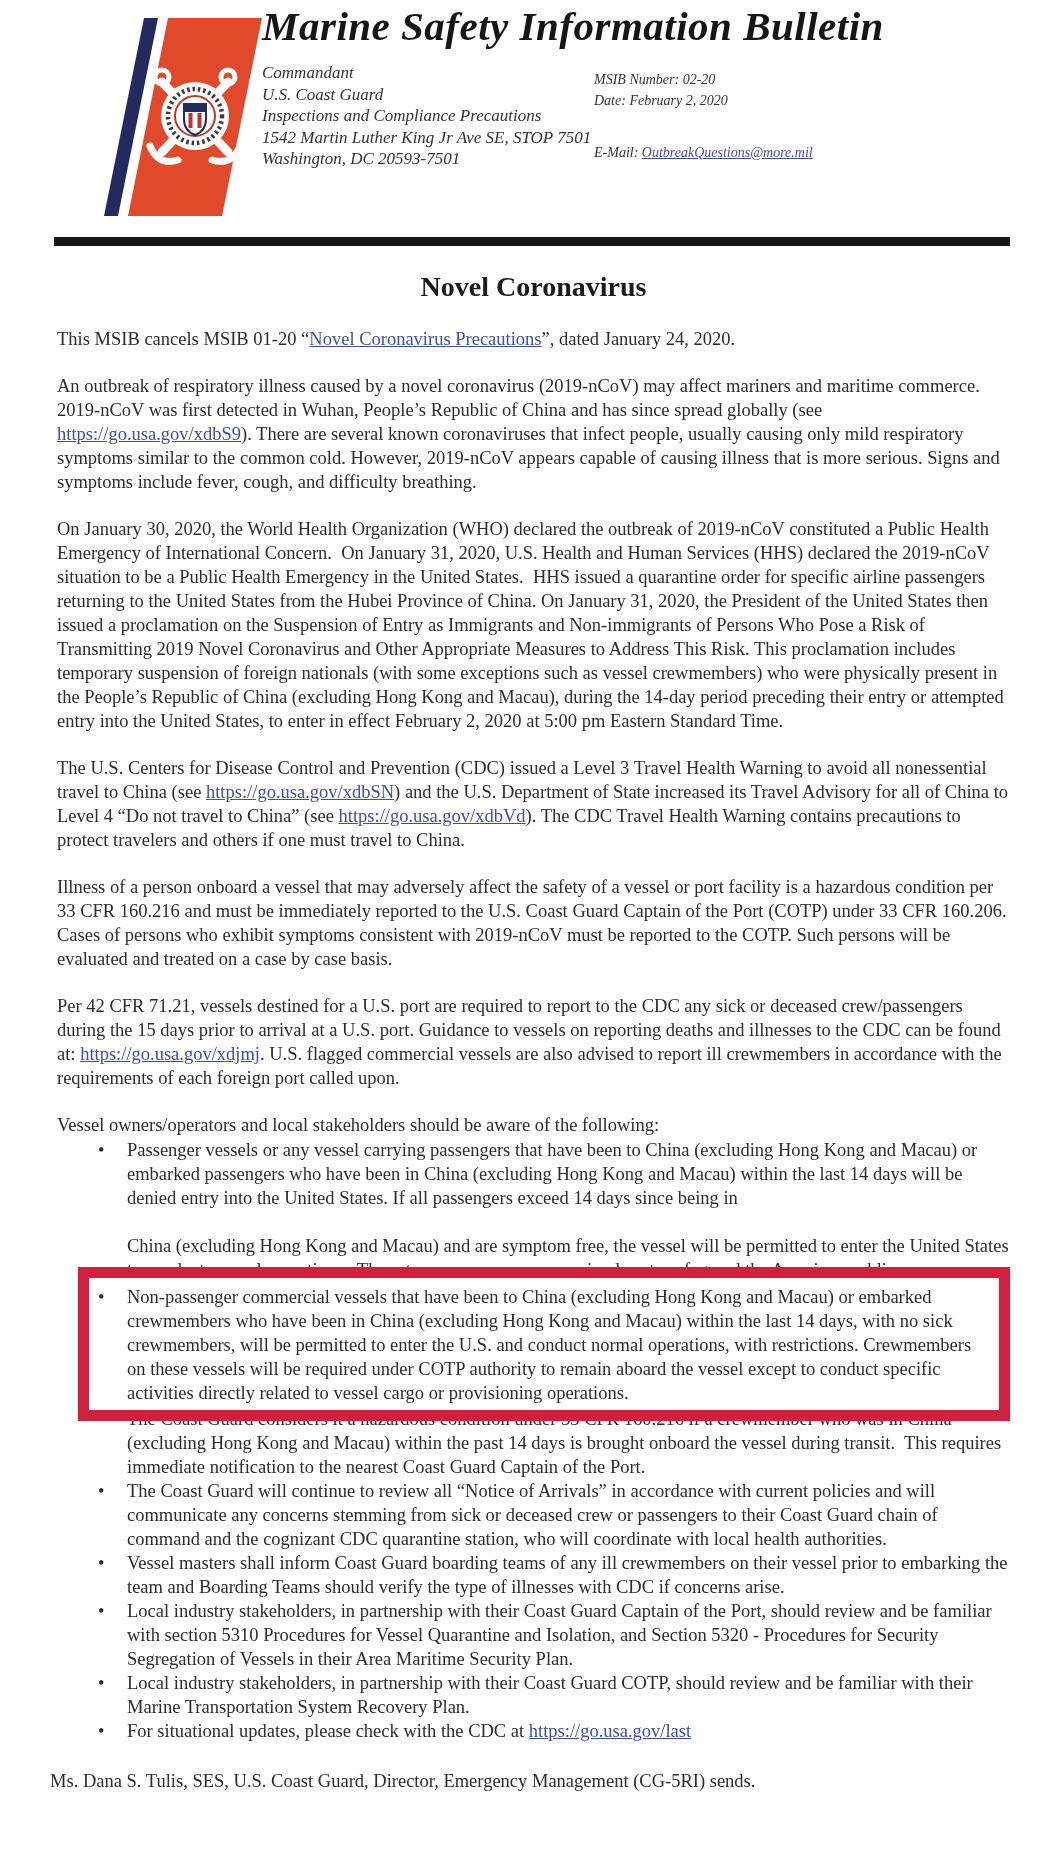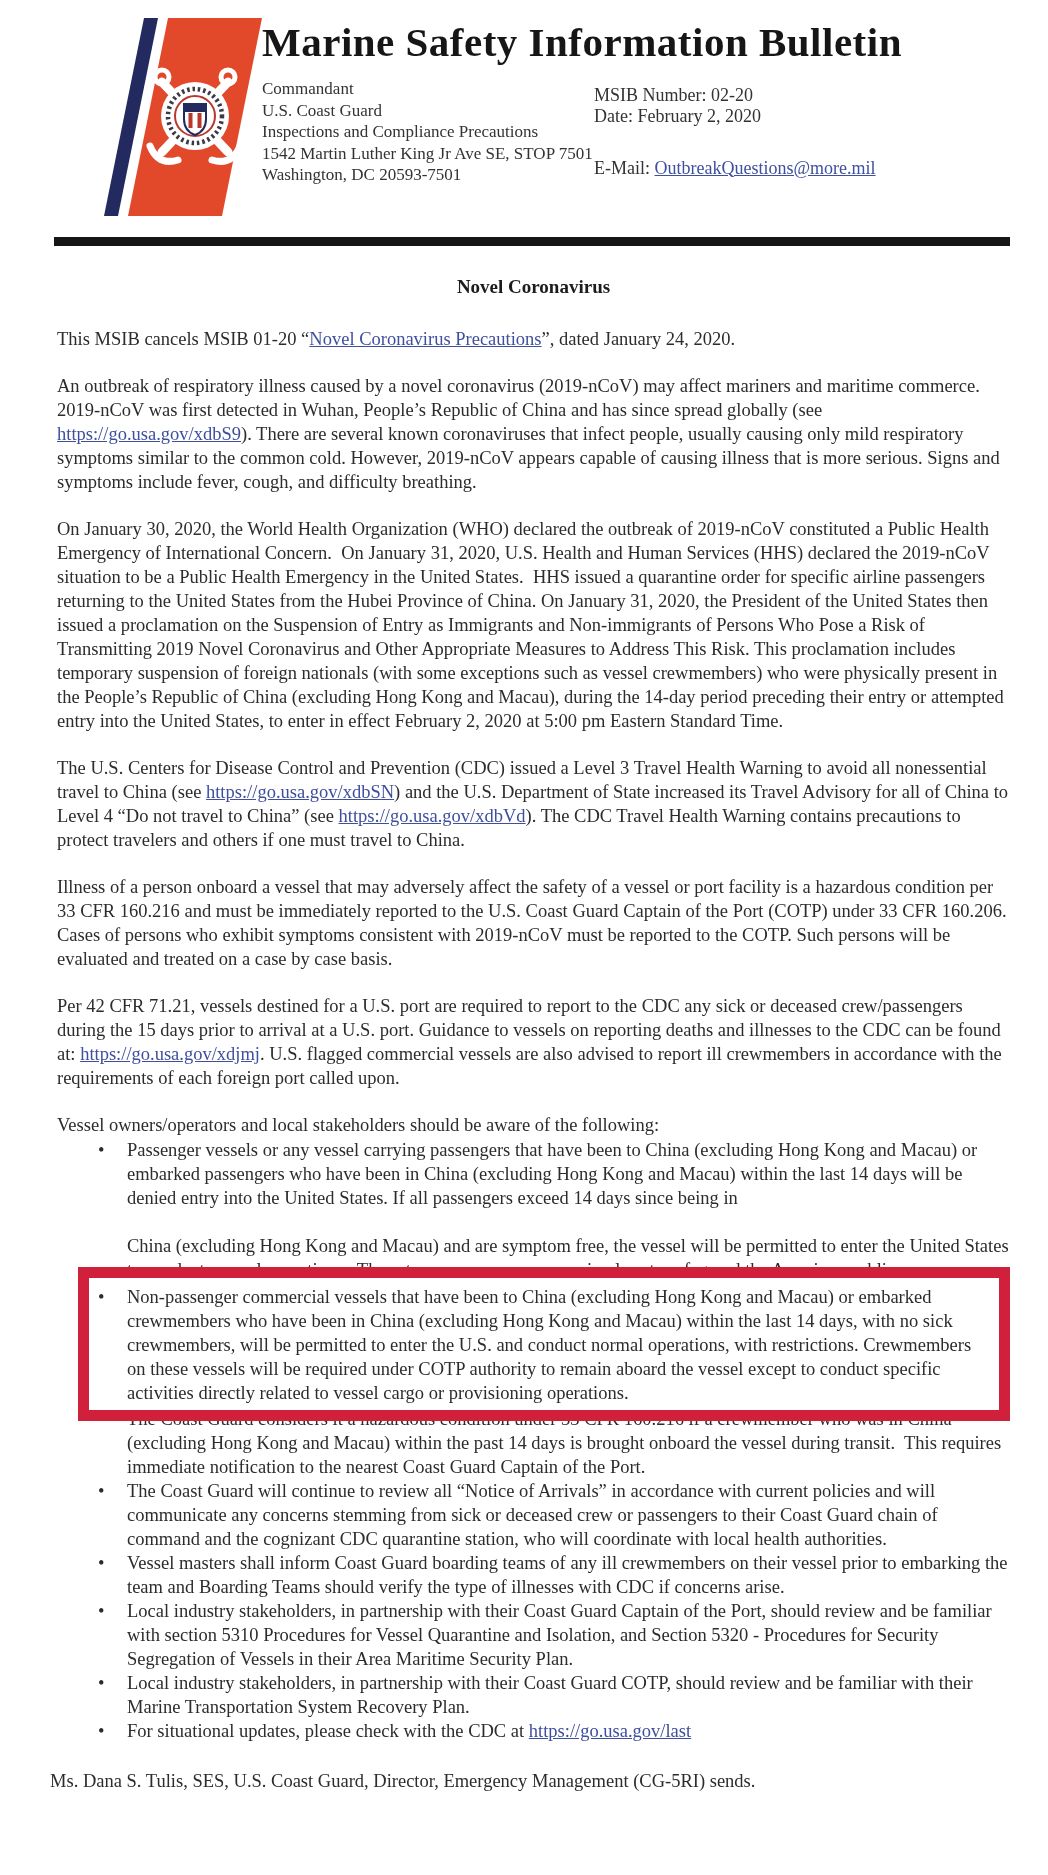--- a/index.html
+++ b/index.html
@@ -5,30 +5,30 @@
   html,body { margin:0; padding:0; background:#e9e9e9; }
   .page {
     width:1048px; height:1875px; margin:0 auto; background:#ffffff;
     position:relative; overflow:hidden;
     font-family:"Liberation Serif","DejaVu Serif",serif;
     color:#2c2c2c;
   }
   
   .header { position:relative; height:224px; }
   .logo { position:absolute; left:98px; top:14px; width:172px; height:206px; }
-  .header-main { margin-left:262px; padding-top:20px; }
+  .header-main { margin-left:262px; padding-top:4px;font-style:italic; }
   .title { font-size:41px; line-height:44px; font-weight:bold; margin:0 0 14px 0; color:#161616; letter-spacing:0.5px; }
   .header-cols { display:flex; font-size:17px; line-height:21.5px; color:#333;align-items:center; }
   .address { width:332px; }
-  .meta { font-size:18px; }
+  .meta { font-size:14px; }
   .email-line { margin-top:30px; }
   .divider { height:9px; background:#161616; margin:13px 38px 0 54px; }
   
   .content { margin:0 38px 0 57px; font-size:18.5px; line-height:24px; }
-  .doc-heading { text-align:center; font-size:19px; line-height:34px; margin:24px 0 0 0; font-weight:bold; color:#1c1c1c; }
+  .doc-heading { text-align:center; font-size:28px; line-height:34px; margin:24px 0 0 0; font-weight:bold; color:#1c1c1c; }
   .para { margin:23px 0 0 0; white-space:pre-wrap; }
   .lnk { color:#3e4f9e; text-decoration:underline; cursor:pointer; }
   .bullets { margin-top:1px; }
   .bullet-row { display:flex; padding-left:41px; }
   .marker { width:29px; flex:none; }
   .bullet-text { flex:1; white-space:pre-wrap; }
   .page-gap { height:24px; }
   .bullet-cont { margin-left:70px; white-space:pre-wrap; }
   
   .highlight-box {

